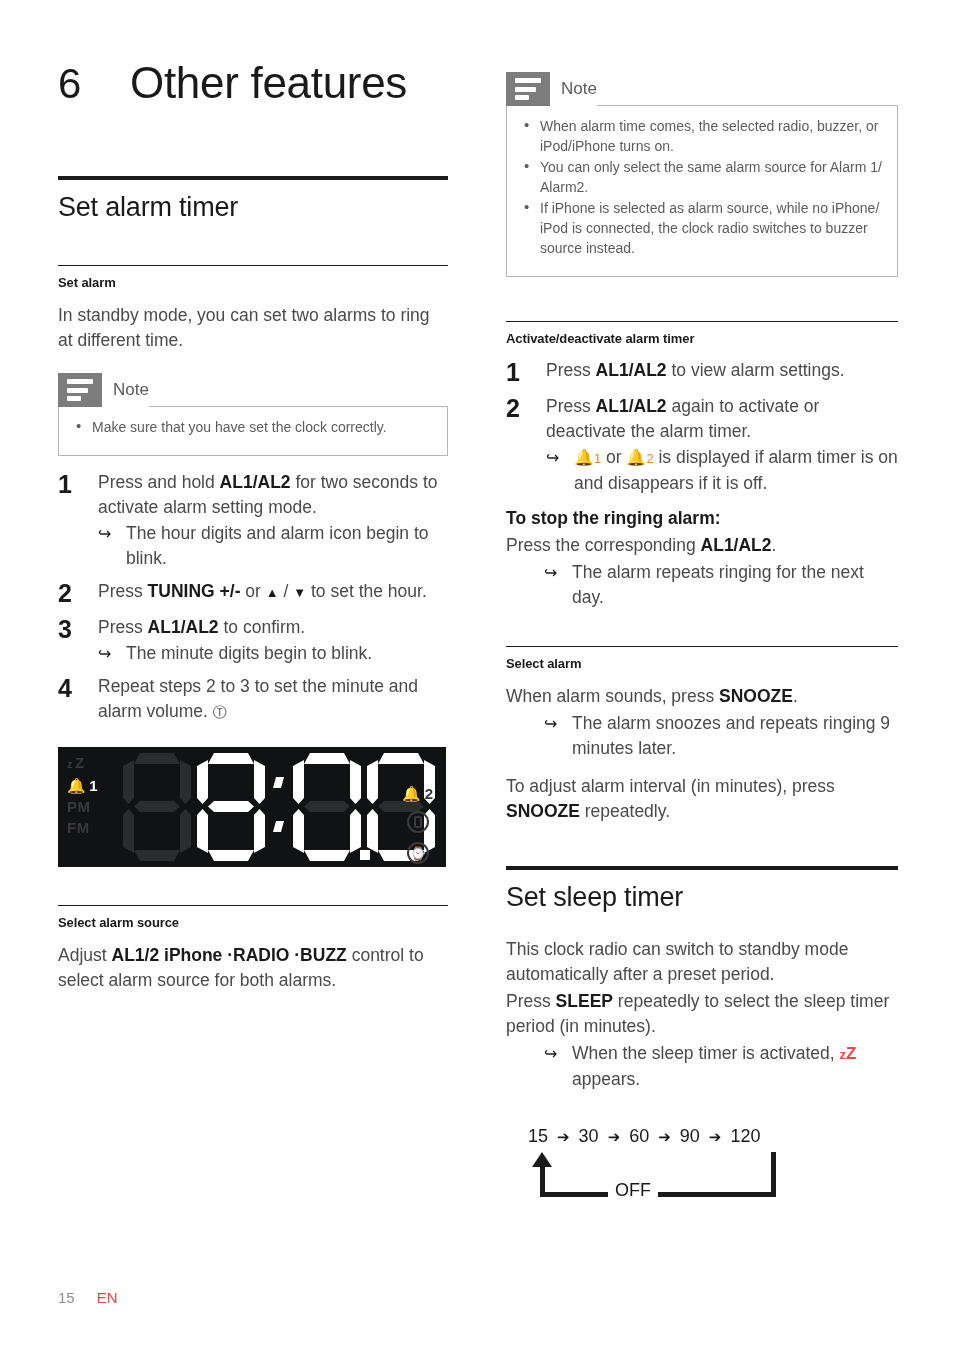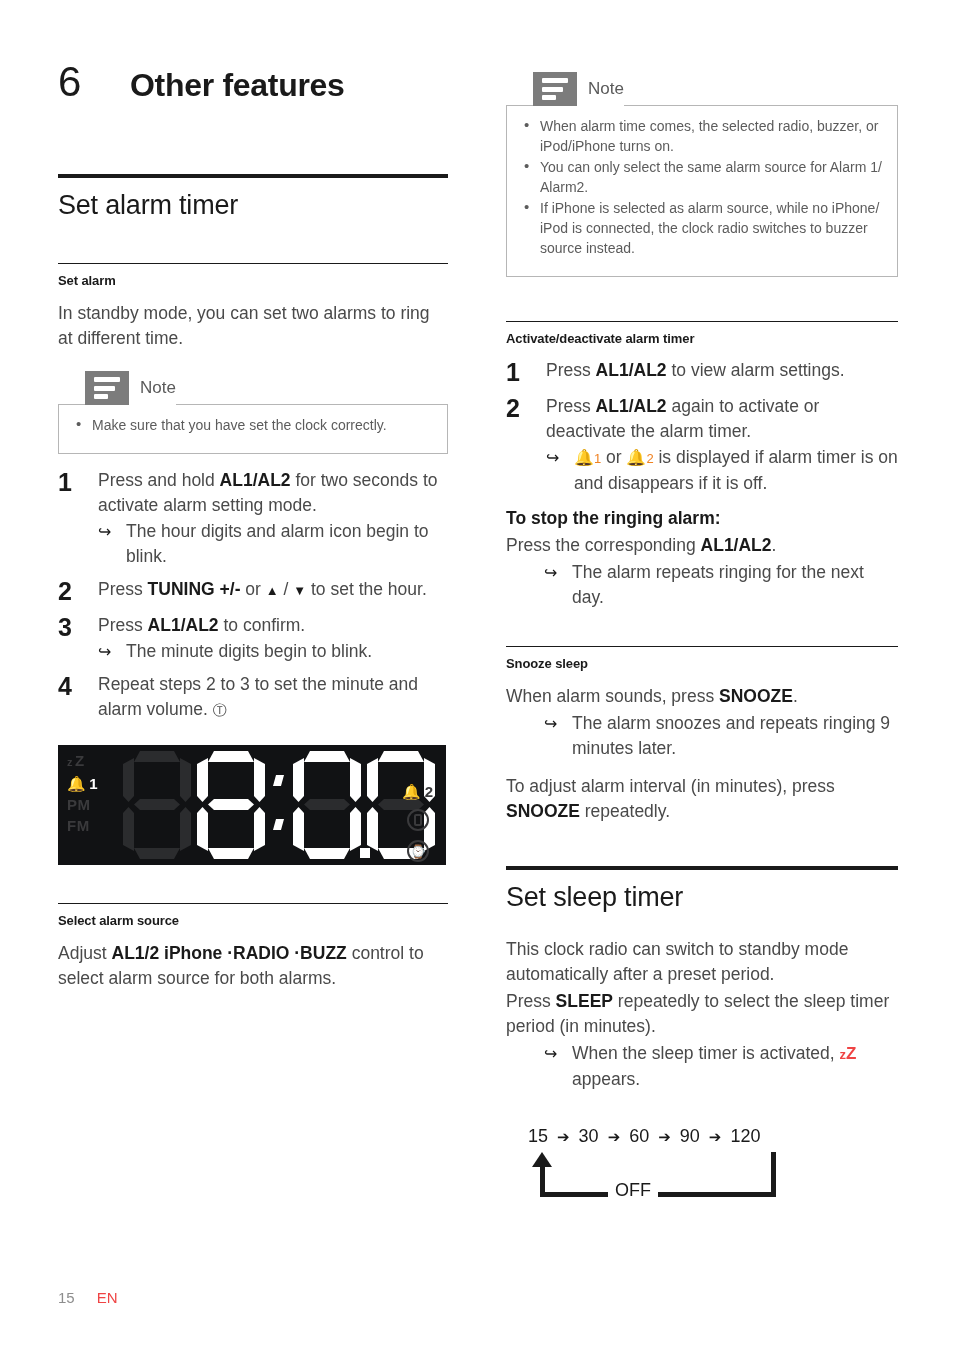--- a/index.html
+++ b/index.html
@@ -17,21 +17,21 @@
   
   .col-left  { position: absolute; left: 58px;  top: 0;  width: 390px; }
   .col-right { position: absolute; left: 506px; top: 0;  width: 392px; }
 
   
   .chapter { display: flex; align-items: baseline; padding-top: 58px; }
   .chapter-num {
     font-size: 42px; color: #1a1a1a; font-weight: 400;
     width: 72px; flex: none; letter-spacing: -0.5px;
   }
-  .chapter-title { font-size: 32px; color: #1a1a1a; font-weight: 700; letter-spacing: -0.3px; }
+  .chapter-title { font-size: 44px; color: #1a1a1a; font-weight: 400; letter-spacing: -0.3px; }
 
   
   .rule-thick { border-top: 4px solid #1a1a1a; margin: 0; }
   .rule-thin  { border-top: 1.5px solid #1a1a1a; margin: 0; }
   h1.sec {
     font-size: 27px; font-weight: 400; color: #1a1a1a;
     margin: 12px 0 0 0; letter-spacing: -0.2px;
   }
   h2.sub {
     font-size: 13px; font-weight: 700; color: #1a1a1a;
@@ -56,21 +56,21 @@
     align-items: flex-start; padding-left: 9px; gap: 3.5px;
   }
   .note-icon i { display:block; height: 5px; background: #ffffff; border-radius: 1px; }
   .note-icon i:nth-child(1) { width: 26px; }
   .note-icon i:nth-child(2) { width: 21px; }
   .note-icon i:nth-child(3) { width: 14px; }
   .note-label {
     font-size: 17px; color: #5a5a5a; background:#fff;
     padding: 0 0 0 11px; line-height: 34px; position: relative; top:0;
   }
-  .note-head { display:flex; align-items:stretch;margin-left:27px; }
+  .note-head { display:flex; align-items:stretch; }
   .note-body {
     border: 1px solid #b6b6b6; border-top: 1px solid #b6b6b6;
     padding: 10px 14px 18px 13px; margin-top: -1px;
   }
   .note-body ul { margin:0; padding:0; list-style: none; }
   .note-body li {
     font-size: 14px; line-height: 20px; color: #5c5c5c;
     padding-left: 20px; position: relative; margin: 0;
   }
   .note-body li + li { margin-top: 1px; }
@@ -400,21 +400,21 @@
     <p class="body tight">
       <span>Press the corresponding </span><b>AL1/AL2</b><span>.</span>
     </p>
     <div class="result indent" style="font-size:17.5px;line-height:25px;color:#4a4a4a;margin-top:2px">
       <span class="arrow">↪</span>
       <span class="result-text">The alarm repeats ringing for the next day.</span>
     </div>
 
     <div style="height:36px"></div>
     <div class="rule-thin"></div>
-    <h2 class="sub">Snooze sleep</h2>
+    <h2 class="sub">Select alarm</h2>
     <p class="body">
       <span>When alarm sounds, press </span><b>SNOOZE</b><span>.</span>
     </p>
     <div class="result indent" style="font-size:17.5px;line-height:25px;color:#4a4a4a;margin-top:2px">
       <span class="arrow">↪</span>
       <span class="result-text">The alarm snoozes and repeats ringing 9 minutes later.</span>
     </div>
     <p class="body">
       <span>To adjust alarm interval (in minutes), press </span><b>SNOOZE</b><span> repeatedly.</span>
     </p>

